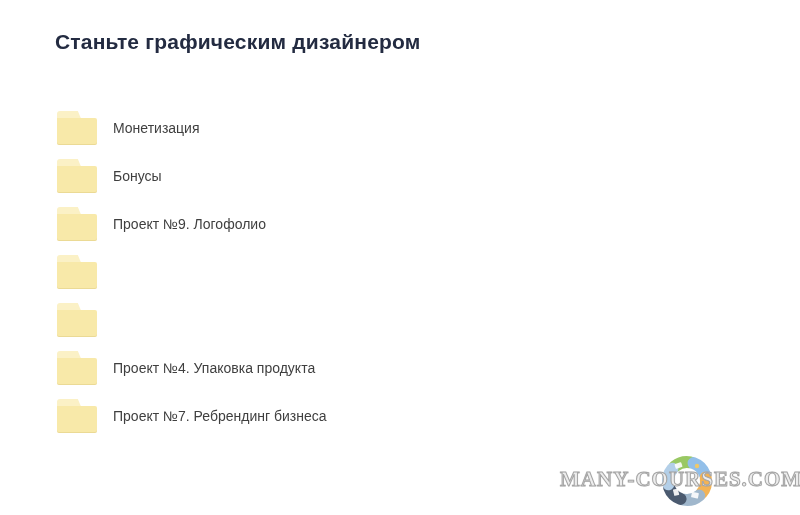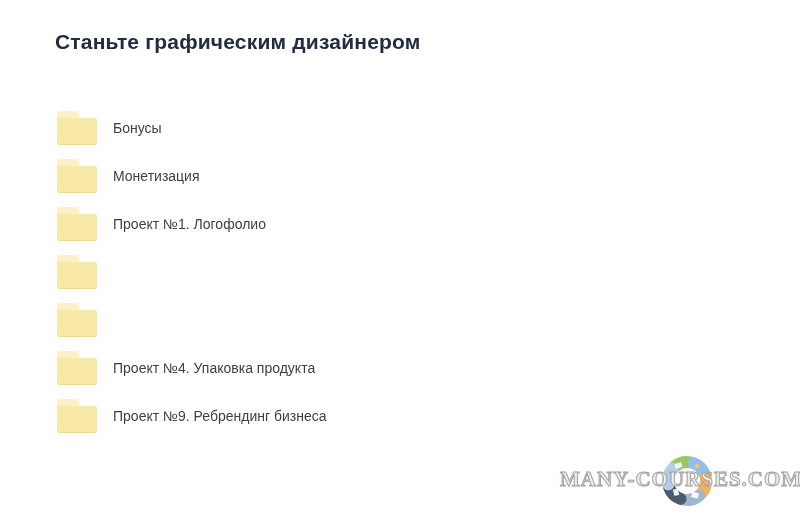--- a/index.html
+++ b/index.html
@@ -93,50 +93,50 @@
   }
 </style>
 </head>
 <body>
 
 <h1 class="page-title">Станьте графическим дизайнером</h1>
 
 <div class="folder-list">
   <div class="folder-row">
     <span class="folder-icon"></span>
+    <span class="folder-label">Монетизация</span>
+  </div>
+
+  <div class="folder-row">
+    <span class="folder-icon"></span>
     <span class="folder-label">Бонусы</span>
   </div>
 
   <div class="folder-row">
     <span class="folder-icon"></span>
-    <span class="folder-label">Монетизация</span>
-  </div>
-
-  <div class="folder-row">
-    <span class="folder-icon"></span>
-    <span class="folder-label">Проект №1. Логофолио</span>
+    <span class="folder-label">Проект №9. Логофолио</span>
   </div>
 
   <div class="folder-row">
     <span class="folder-icon"></span>
   </div>
 
 
   <div class="folder-row">
     <span class="folder-icon"></span>
   </div>
 
   <div class="folder-row">
     <span class="folder-icon"></span>
     <span class="folder-label">Проект №4. Упаковка продукта</span>
   </div>
 
   <div class="folder-row">
     <span class="folder-icon"></span>
-    <span class="folder-label">Проект №9. Ребрендинг бизнеса</span>
+    <span class="folder-label">Проект №7. Ребрендинг бизнеса</span>
   </div>
 </div>
 
 <div class="watermark">
   <svg class="globe-logo" viewBox="0 0 54 54" aria-hidden="true">
 
     <path d="M 14.8 12.4 A 19 19 0 0 1 30.3 8.3" fill="none" stroke-width="12" stroke-linecap="round" stroke="#8bc14e"></path>
     <path d="M 33.5 9.1 A 19 19 0 0 1 44.9 20.5" fill="none" stroke-width="12" stroke-linecap="round" stroke="#83b7e6"></path>
     <path d="M 45.7 23.7 A 19 19 0 0 1 41.6 39.2" fill="none" stroke-width="12" stroke-linecap="round" stroke="#f2a93e"></path>
     <path d="M 39.2 41.6 A 19 19 0 0 1 23.7 45.7" fill="none" stroke-width="12" stroke-linecap="round" stroke="#93aec6"></path>

